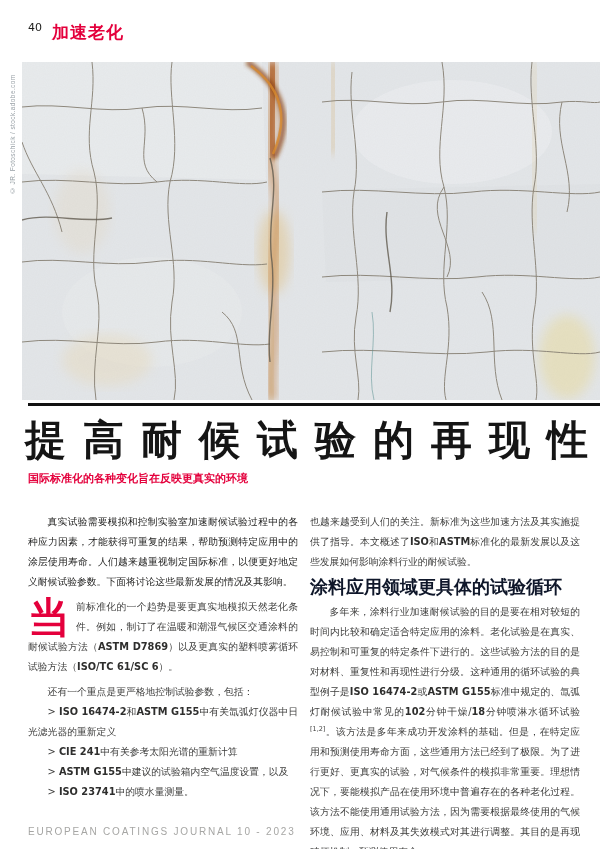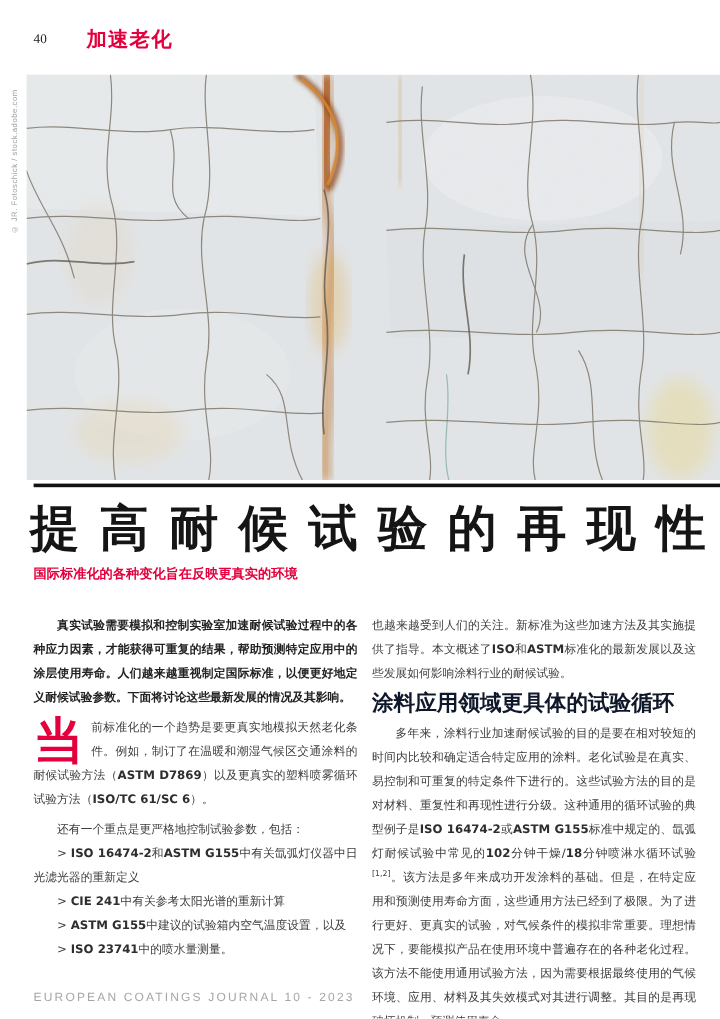--- a/index.html
+++ b/index.html
@@ -1,19 +1,19 @@
 <!DOCTYPE html>
 <html><head>
 <meta charset="utf-8">
 <style>
   html,body{margin:0;padding:0;background:#fff;}
   .page{position:relative;width:600px;height:849px;background:#ffffff;overflow:hidden;
         font-family:"DejaVu Sans",sans-serif;color:#3b3b3a;}
   
-  .header{position:absolute;top:21px;left:28px;display:flex;align-items:center;gap:33px;font-family:Liberation Serif, serif;}
+  .header{position:absolute;top:21px;left:28px;display:flex;align-items:flex-start;gap:10px;}
   .page-number{font-size:11px;color:#1d1d1b;}
   .section-label{font-size:17px;font-weight:700;color:#e4003c;letter-spacing:1px;}
   
   .hero{position:absolute;left:22px;top:62px;width:578px;height:338px;overflow:hidden;}
   .hero svg{display:block;}
   .credit{position:absolute;left:9px;top:64px;height:130px;writing-mode:vertical-rl;
           transform:rotate(180deg);font-size:6.5px;color:#98a0a6;letter-spacing:.4px;
           font-family:"Liberation Sans",sans-serif;}
   .rule{position:absolute;left:28px;top:403px;width:572px;height:3px;background:#121212;}
   
@@ -21,21 +21,21 @@
          color:#151515;letter-spacing:17px;white-space:nowrap;}
   .standfirst{position:absolute;left:28px;top:471px;font-size:11px;font-weight:700;color:#e4003c;}
   .authors{position:absolute;left:28px;top:487px;font-size:11px;color:#e4003c;}
   
   .columns{position:absolute;left:28px;top:512px;width:552px;display:flex;gap:12px;
            font-size:9.8px;line-height:20px;text-align:justify;color:#3c3c3b;}
   .col{width:270px;}
   .col p{margin:0 0 5px 0;text-indent:2em;}
   .col p.nodent{text-indent:0;}
   .col p.tight{margin:0;}
-  .intro{font-weight:700;color:#222221;}
+  .intro{font-weight:400;color:#222221;}
   .dropcap{float:left;color:#e4003c;font-size:42px;line-height:36px;font-weight:700;
            margin:3px 6px 0 0;}
   .bullet-line{display:block;text-indent:2em;margin:0;}
   .sec-heading{margin:12px 0 9px 0;font-size:18px;font-weight:700;color:#0f172a;
                text-indent:0 !important;text-align:left;}
   sup{font-size:6.5px;vertical-align:super;line-height:0;}
   b{font-weight:700;color:#2e2e2d;}
   
   .footer{position:absolute;left:28px;top:826px;font-size:10px;letter-spacing:1.8px;
           color:#a6a6a4;font-family:"Liberation Sans",sans-serif;}

